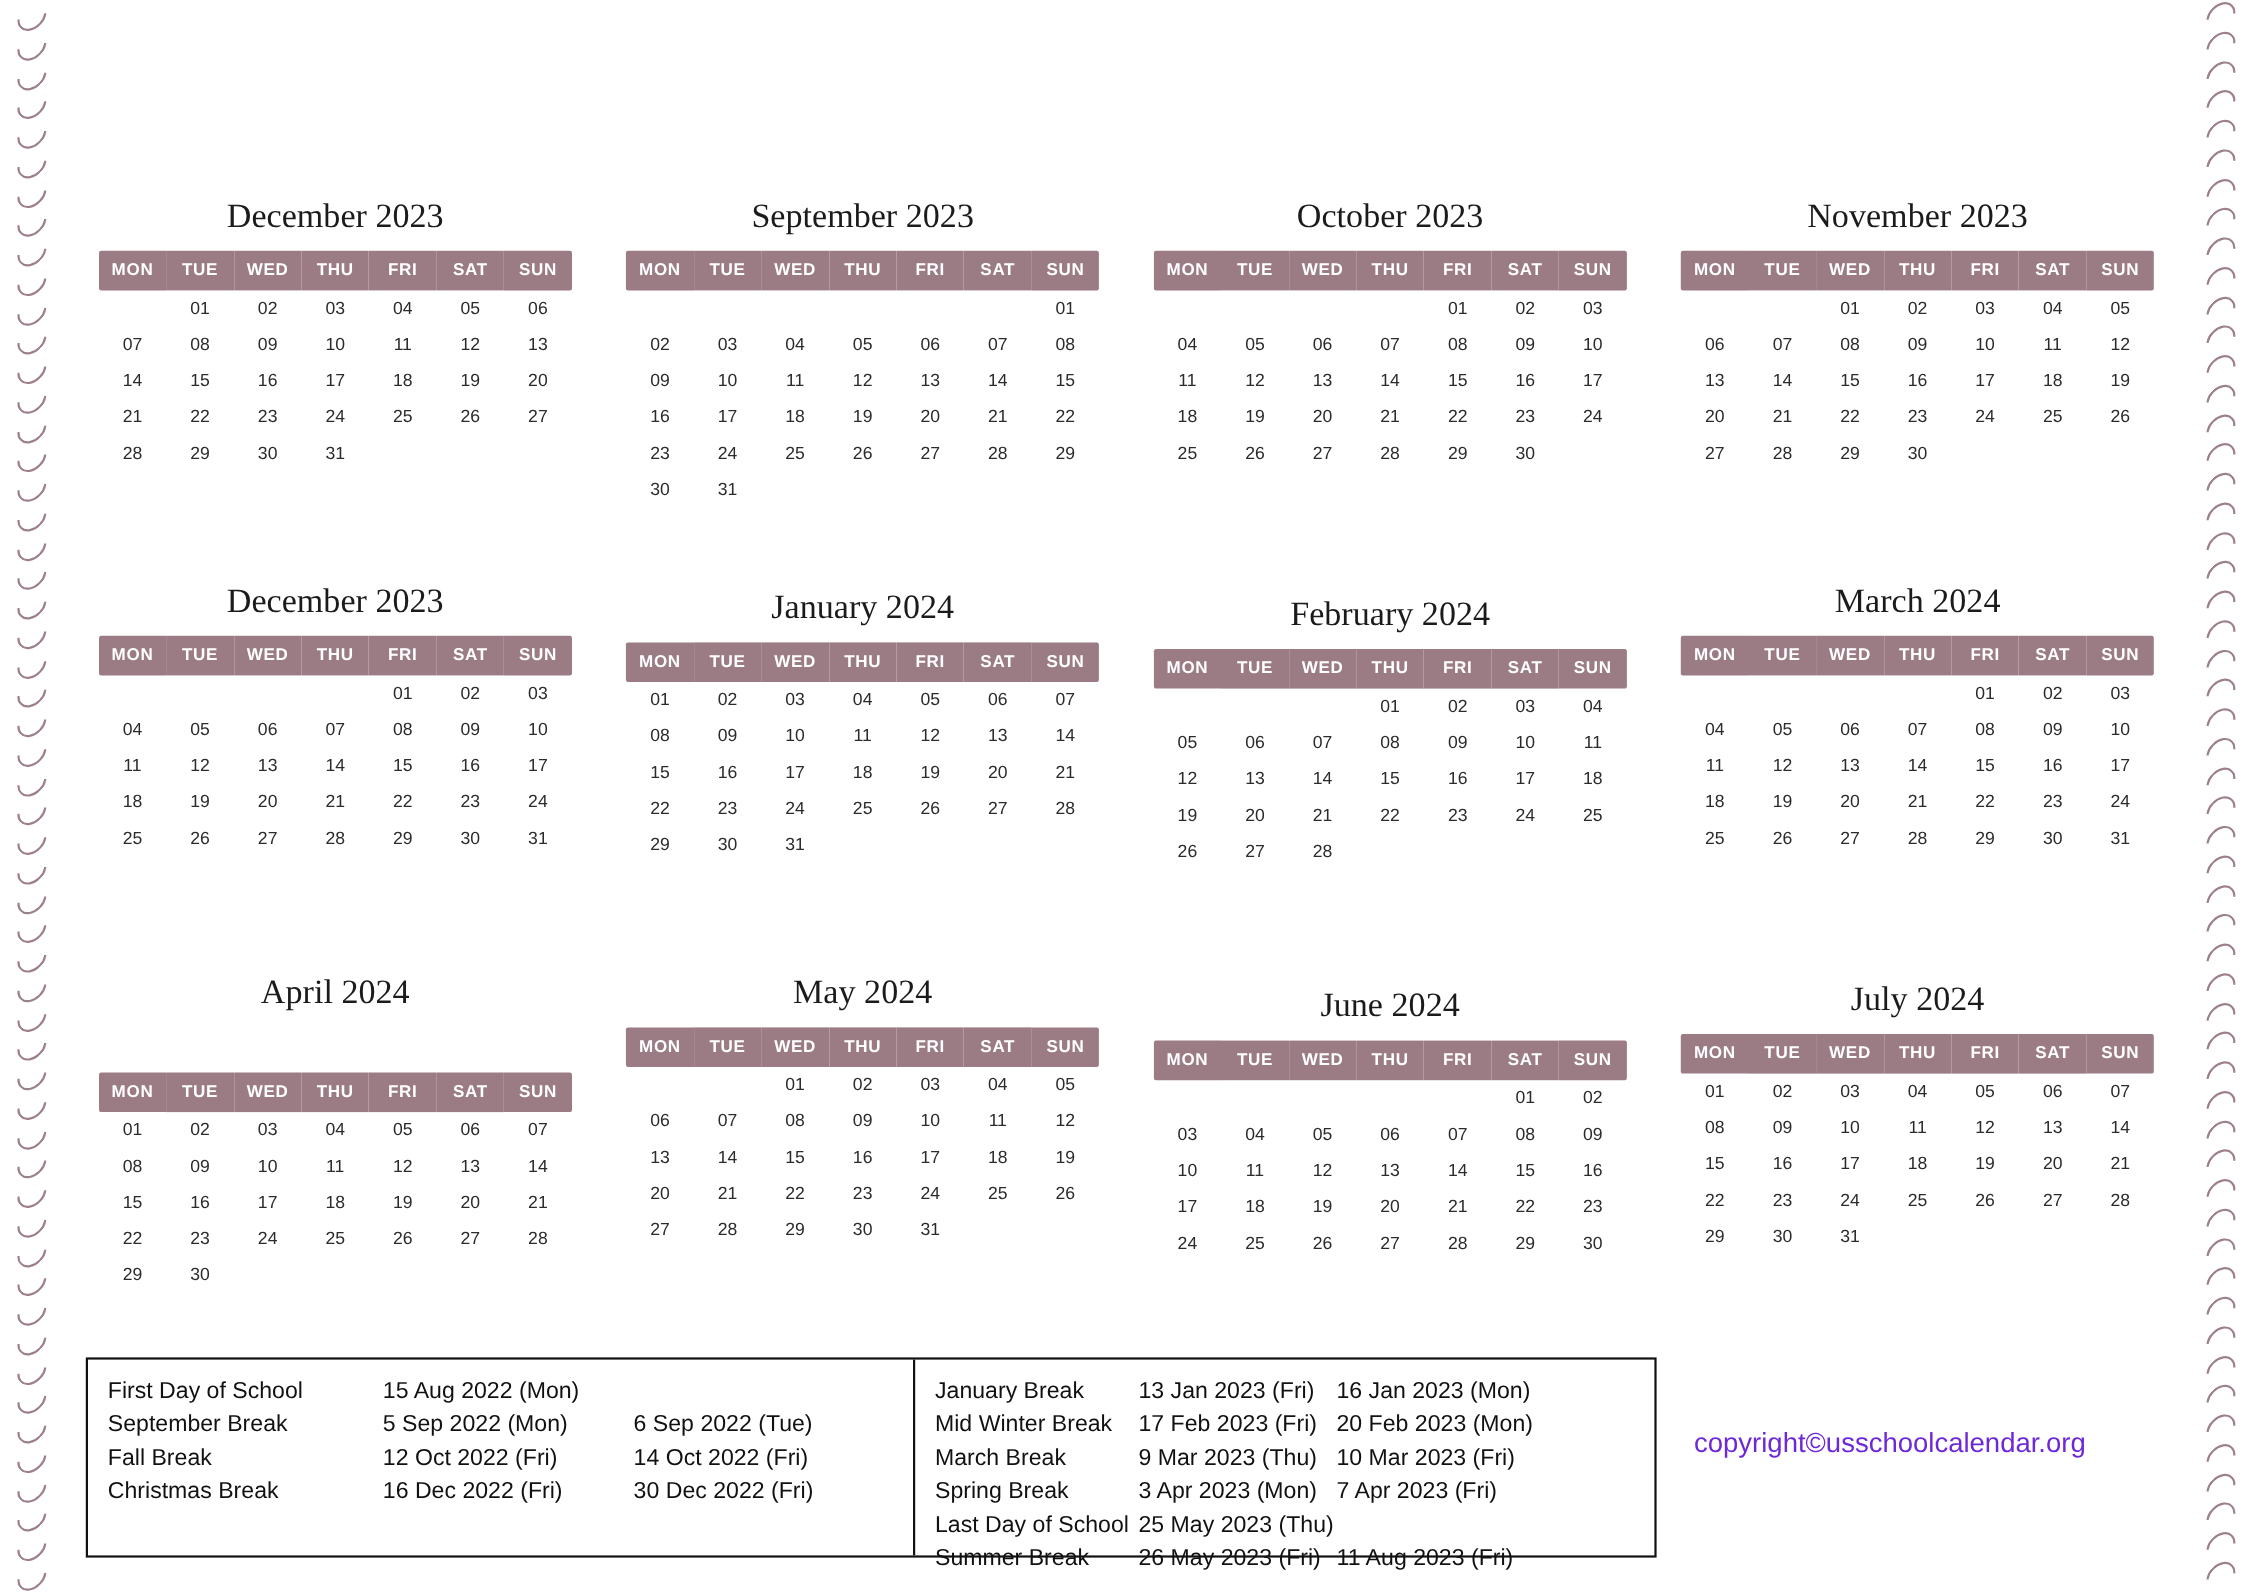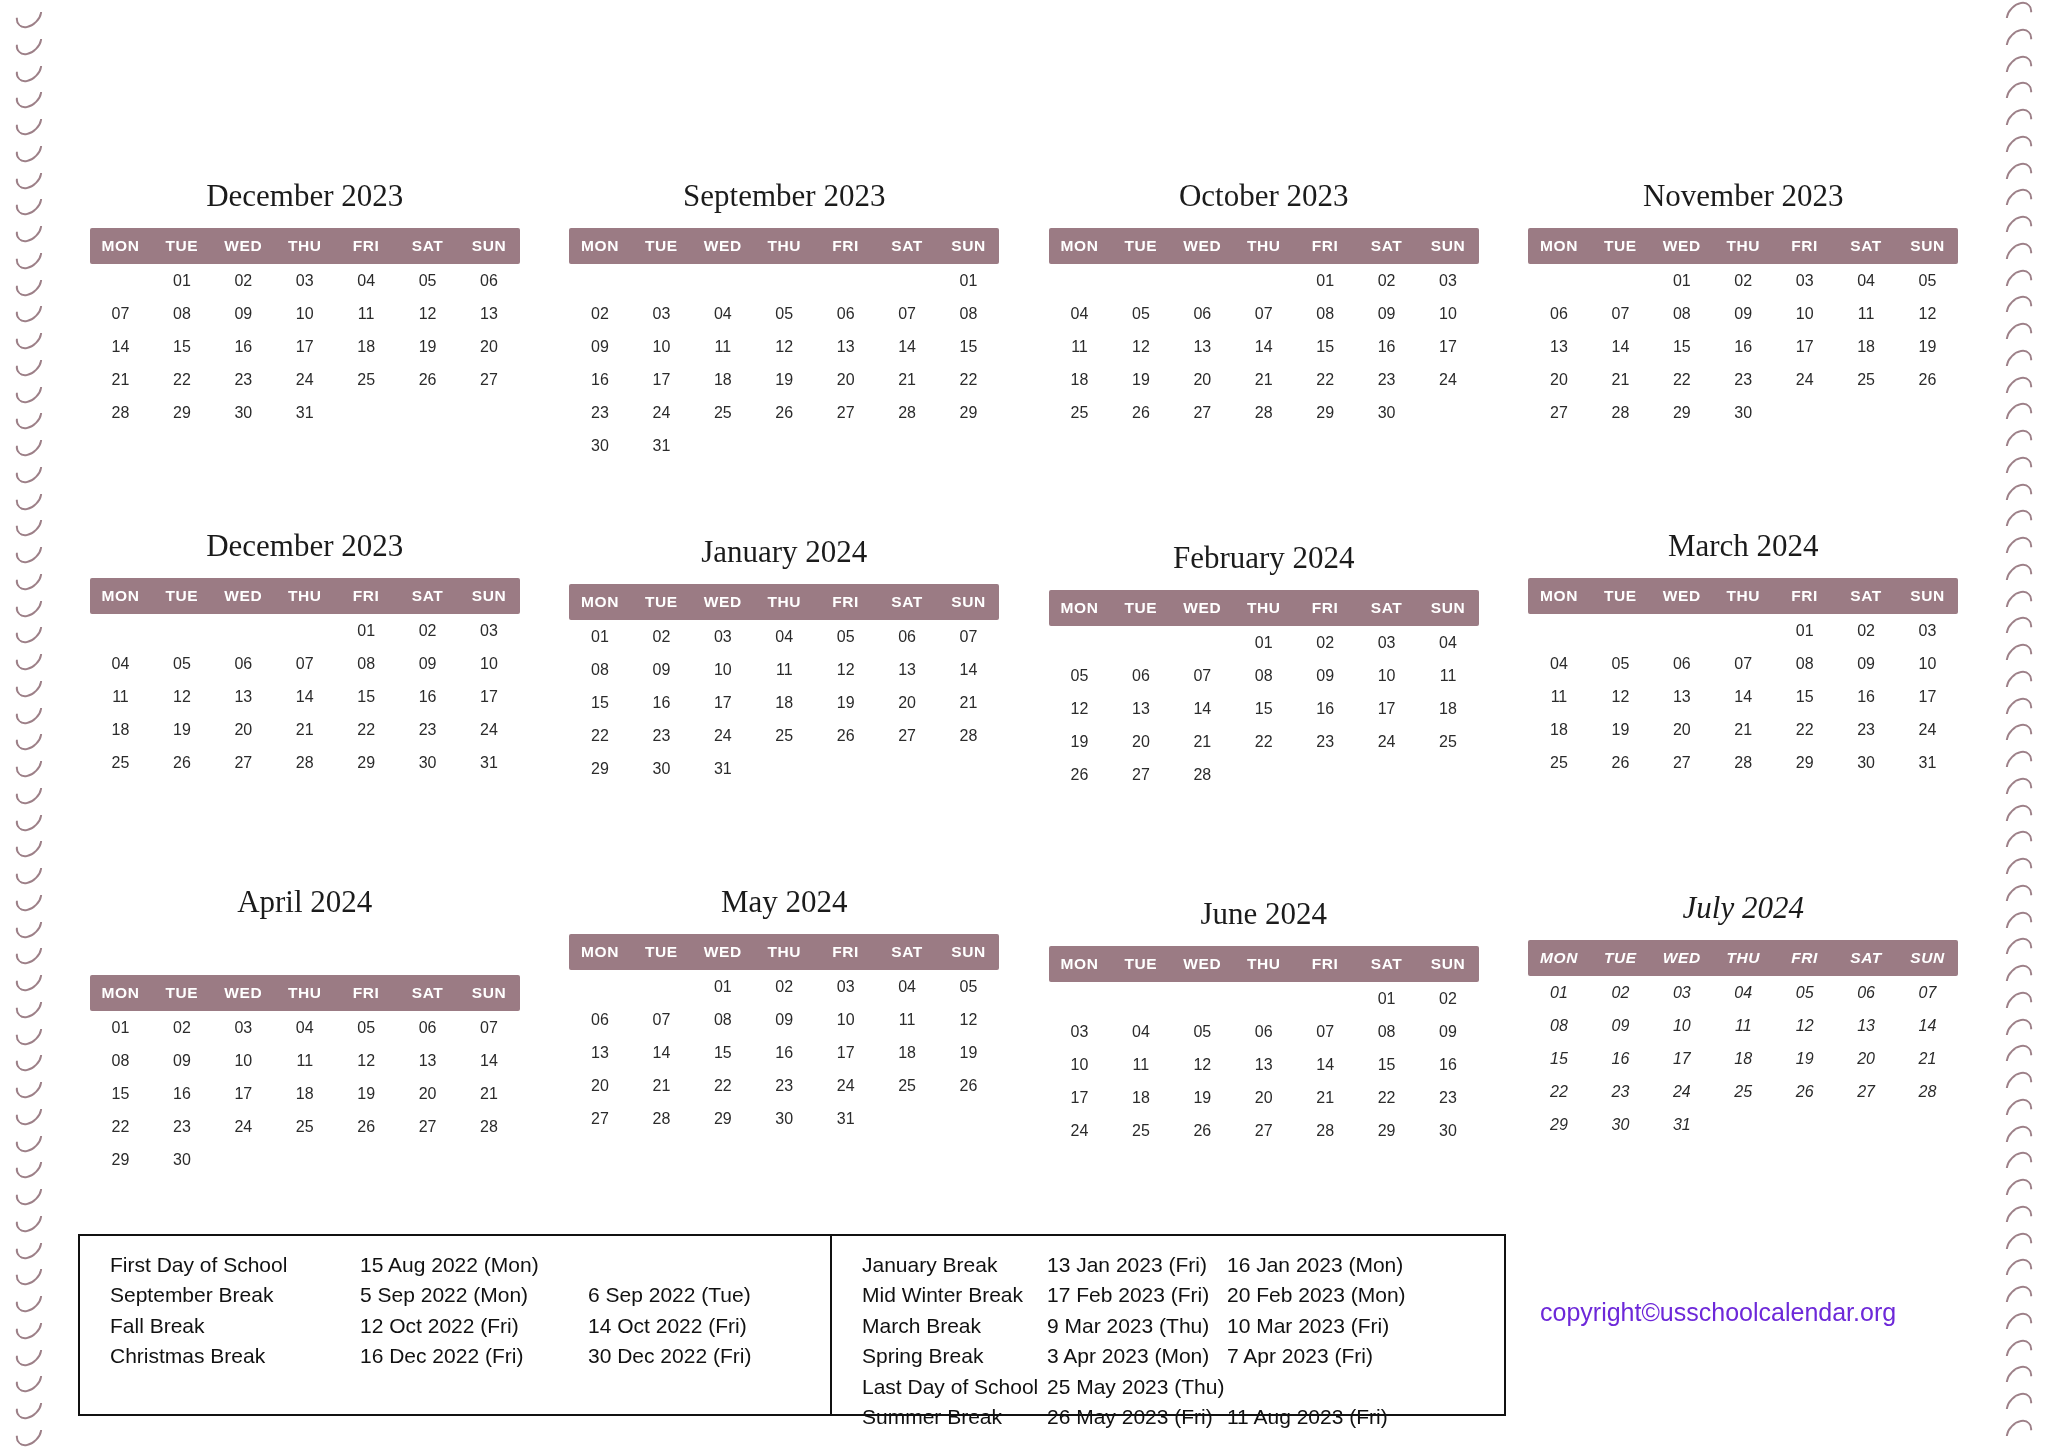--- a/index.html
+++ b/index.html
@@ -129,21 +129,20 @@
   }
   .legend .col.second { flex: 1; border-radius: 16px; }
   .legend .row {
     display: flex;
     align-items: flex-start;
     font-size: 21px;
     color: #111;
     line-height: 1.45;
     white-space: nowrap;
     font-family: "Liberation Sans", sans-serif;
-    margin-left: 12px;
   }
   .legend .lbl { display: inline-block; }
   .legend .d1 { display: inline-block; }
   .legend .d2 { display: inline-block; }
 
   .legend .col.first .lbl { width: 250px; }
   .legend .col.first .d1 { width: 228px; }
   .legend .col.second .lbl { width: 185px; }
   .legend .col.second .d1 { width: 180px; }
 
@@ -972,21 +971,21 @@
               <td>25</td>
               <td>26</td>
               <td>27</td>
               <td>28</td>
               <td>29</td>
               <td>30</td>
             </tr>
           </tbody>
         </table>
       </div>
-      <div class="month" style="padding-top: 12px; font-style: italic;">
+      <div class="month" style="padding-top: 12px;">
         <h2>July 2024</h2>
         <table class="cal">
           <thead>
             <tr>
               <th>MON</th>
               <th>TUE</th>
               <th>WED</th>
               <th>THU</th>
               <th>FRI</th>
               <th>SAT</th>

